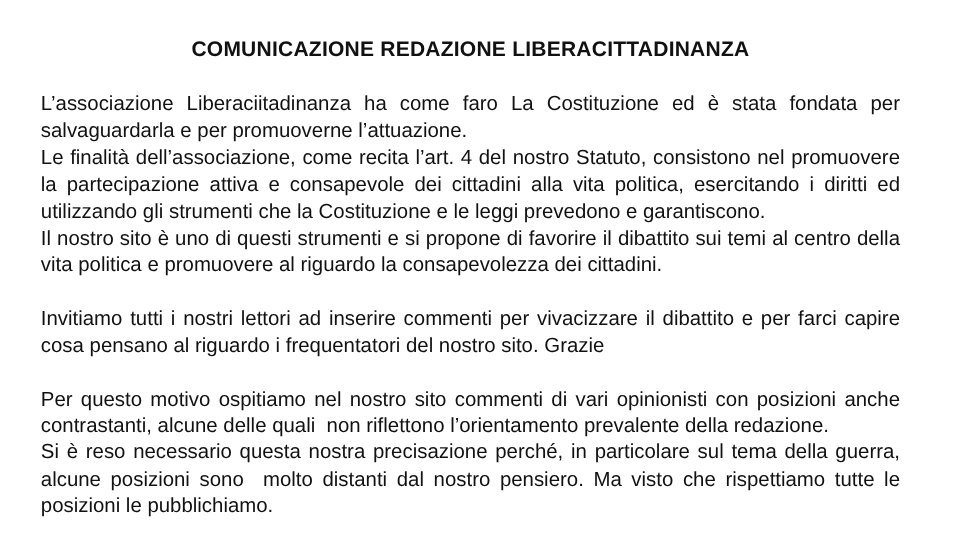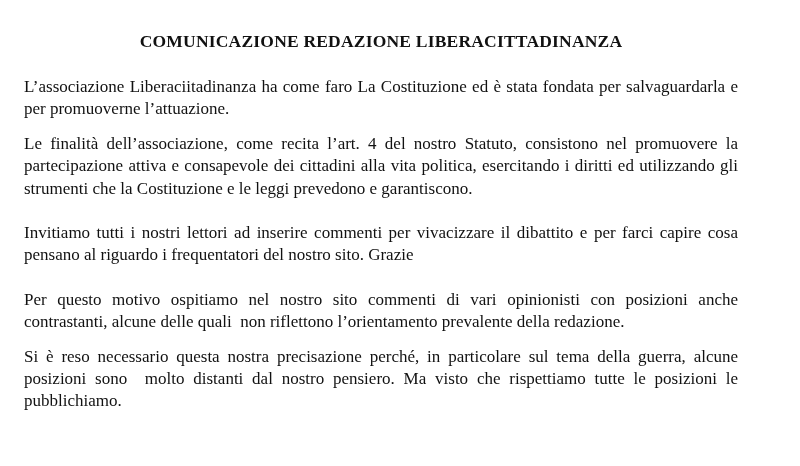--- a/index.html
+++ b/index.html
@@ -9,57 +9,58 @@
   }
   body {
     width: 800px;
     height: 466px;
     overflow: hidden;
   }
   .page {
     box-sizing: border-box;
     width: 772px;
     height: 466px;
-    padding: 30px 22px 0 12px;
-    font-family: Liberation Serif, serif;
+    padding: 30px 22px 0 34px;
+    font-family: Liberation Sans, sans-serif;
     font-size: 17px;
     line-height: 22.4px;
     color: #111111;
     background: #ffffff;
   }
   .doc-title {
     margin: 0 0 24px 0;
     font-size: 17.5px;
     font-weight: bold;
     text-align: center;
     letter-spacing: 0.2px;
     line-height: 22px;
   }
   .block {
     margin: 0 0 22px 0;
   }
   .block:last-child {
     margin-bottom: 0;
   }
   .para {
-    margin: 12px;
+    margin: 0;
     text-align: justify;
     white-space: pre-wrap;
   }
 </style>
 </head>
 <body>
 
 <div class="page">
 
   <h1 class="doc-title">COMUNICAZIONE REDAZIONE LIBERACITTADINANZA</h1>
 
   <div class="block">
     <p class="para">L’associazione Liberaciitadinanza ha come faro La Costituzione ed è stata fondata per salvaguardarla e per promuoverne l’attuazione.</p>
     <p class="para">Le finalità dell’associazione, come recita l’art. 4 del nostro Statuto, consistono nel promuovere la partecipazione attiva e consapevole dei cittadini alla vita politica, esercitando i diritti ed utilizzando gli strumenti che la Costituzione e le leggi prevedono e garantiscono.</p>
+    <p class="para">Il nostro sito è uno di questi strumenti e si propone di favorire il dibattito sui temi al centro della  vita politica e promuovere al riguardo la consapevolezza dei cittadini.</p>
   </div>
 
   <div class="block">
     <p class="para">Invitiamo tutti i nostri lettori ad inserire commenti per vivacizzare il dibattito e per farci capire cosa pensano al riguardo i frequentatori del nostro sito. Grazie</p>
   </div>
 
   <div class="block">
     <p class="para">Per questo motivo ospitiamo nel nostro sito commenti di vari opinionisti con posizioni anche contrastanti, alcune delle quali  non riflettono l’orientamento prevalente della redazione.</p>
     <p class="para">Si è reso necessario questa nostra precisazione perché, in particolare sul tema della guerra, alcune posizioni sono  molto distanti dal nostro pensiero. Ma visto che rispettiamo tutte le posizioni le pubblichiamo.</p>
   </div>

